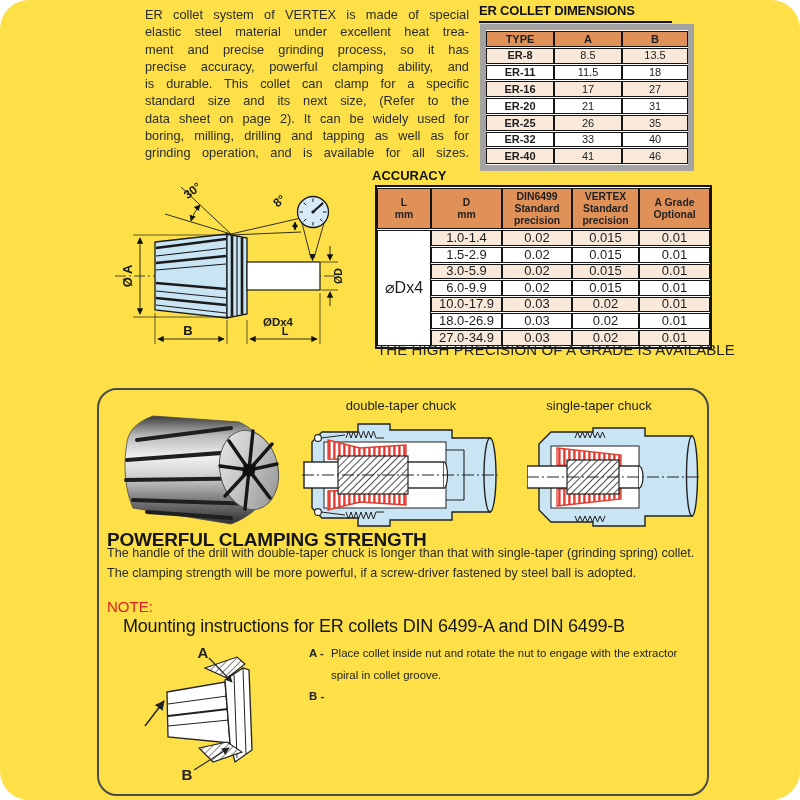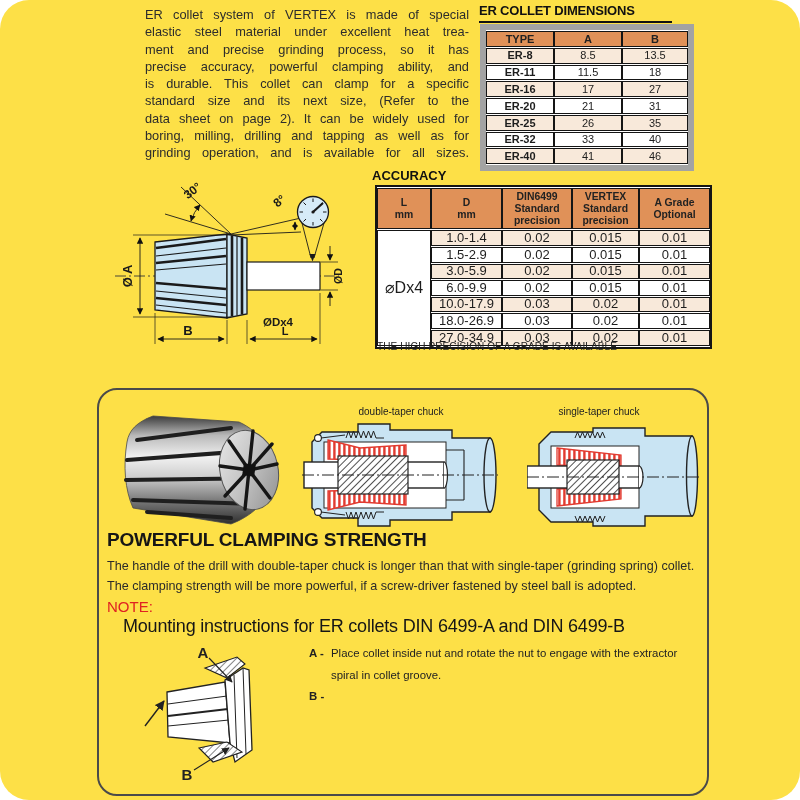--- a/index.html
+++ b/index.html
@@ -26,35 +26,35 @@
   .acc-title{position:absolute;left:372px;top:168px;font-size:13px;font-weight:bold;color:#111;}
   .acc-table{position:absolute;left:375px;top:185px;border-collapse:separate;border-spacing:0 1px;
              border:2px solid #151515;background:#fff;}
   .acc-table th,.acc-table td{border:1.2px solid #151515;text-align:center;font-size:13px;
              line-height:12.4px;padding:0.6px 2px;}
   .acc-table th{background:#E09158;font-weight:bold;color:#222;white-space:pre-line;font-size:10.4px;
              line-height:11.8px;padding:2px 1px;}
   .acc-table tr:nth-child(even) td{background:#F8E9DA;}
   .acc-table td.lspan{background:#fff !important;font-size:16px;}
   .a-l{width:50px}.a-d{width:67px}.a-din{width:66px}.a-vx{width:63px}.a-gr{width:67px}
-  .acc-foot{position:absolute;left:377px;top:341px;font-size:10px;color:#222;letter-spacing:0.1px;}
+  .acc-foot{position:absolute;left:377px;top:341px;font-size:15px;color:#222;letter-spacing:0.1px;}
 
   
   .tech-svg{position:absolute;left:35px;top:172px;}
 
   
   .main-box{position:absolute;left:97px;top:388px;width:608px;height:404px;
             border:2.5px solid #4a4a4a;border-radius:20px;}
   .photo-svg{position:absolute;left:14px;top:16px;}
-  .chuck-label{position:absolute;top:16px;font-size:10px;color:#222;text-align:center;width:180px;}
+  .chuck-label{position:absolute;top:8px;font-size:13px;color:#222;text-align:center;width:180px;}
   .dlabel{left:212px;} .slabel{left:415px;width:170px;}
   .dchuck-svg{position:absolute;left:203px;top:28px;}
   .schuck-svg{position:absolute;left:428px;top:34px;}
   .power-h{position:absolute;left:8px;top:139px;font-size:19px;font-weight:bold;color:#161616;letter-spacing:-0.2px;}
-  .power-body{position:absolute;left:8px;top:166px;font-size:12.6px;line-height:20px;color:#2a2a2a;white-space:pre;}
+  .power-body{position:absolute;left:8px;top:153px;font-size:12.6px;line-height:20px;color:#2a2a2a;white-space:pre;}
   .note-h{position:absolute;left:8px;top:208px;font-size:15px;font-weight:normal;color:#E02222;}
   .mount-h{position:absolute;left:24px;top:226px;font-size:18px;font-weight:normal;color:#161616;letter-spacing:-0.2px;}
   .mount-svg{position:absolute;left:38px;top:254px;}
   .instr{position:absolute;left:210px;top:253px;width:396px;font-size:11.4px;line-height:21.5px;color:#222;}
   .step{display:flex;}
   .step-prefix{flex:0 0 22px;font-weight:bold;white-space:pre;}
   .step-text{white-space:pre;}
 </style>
 </head>
 <body>

